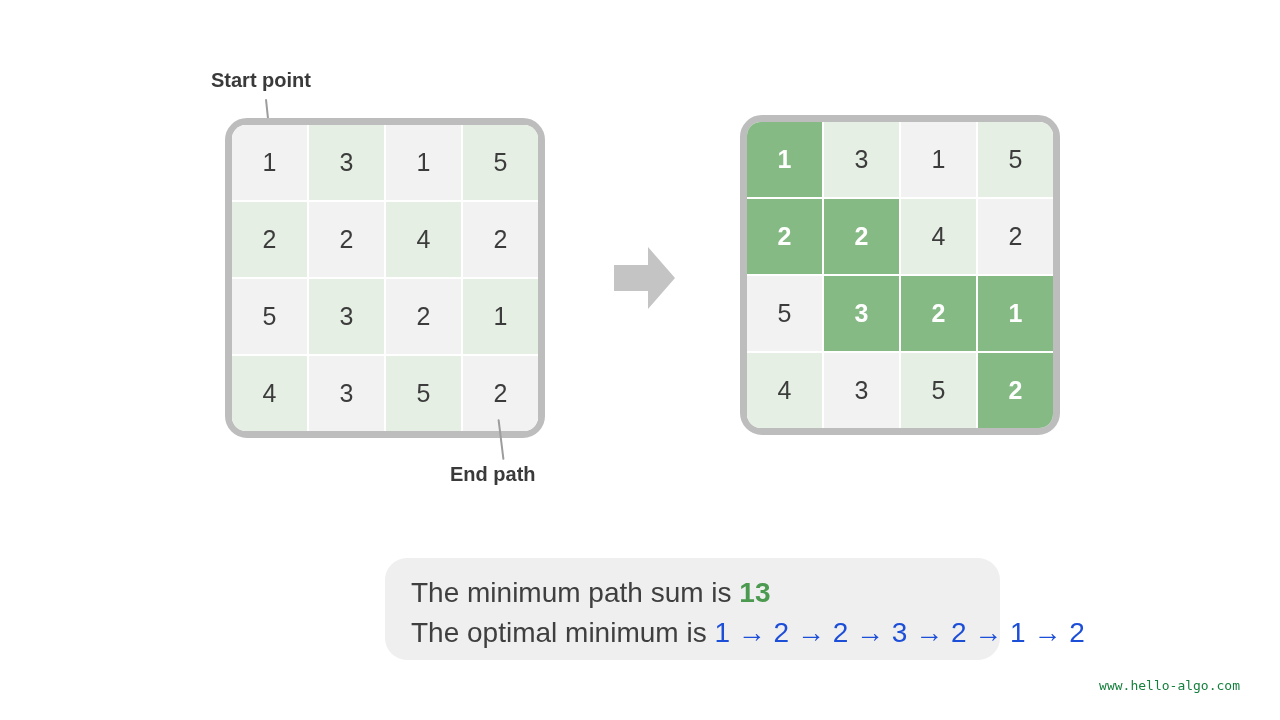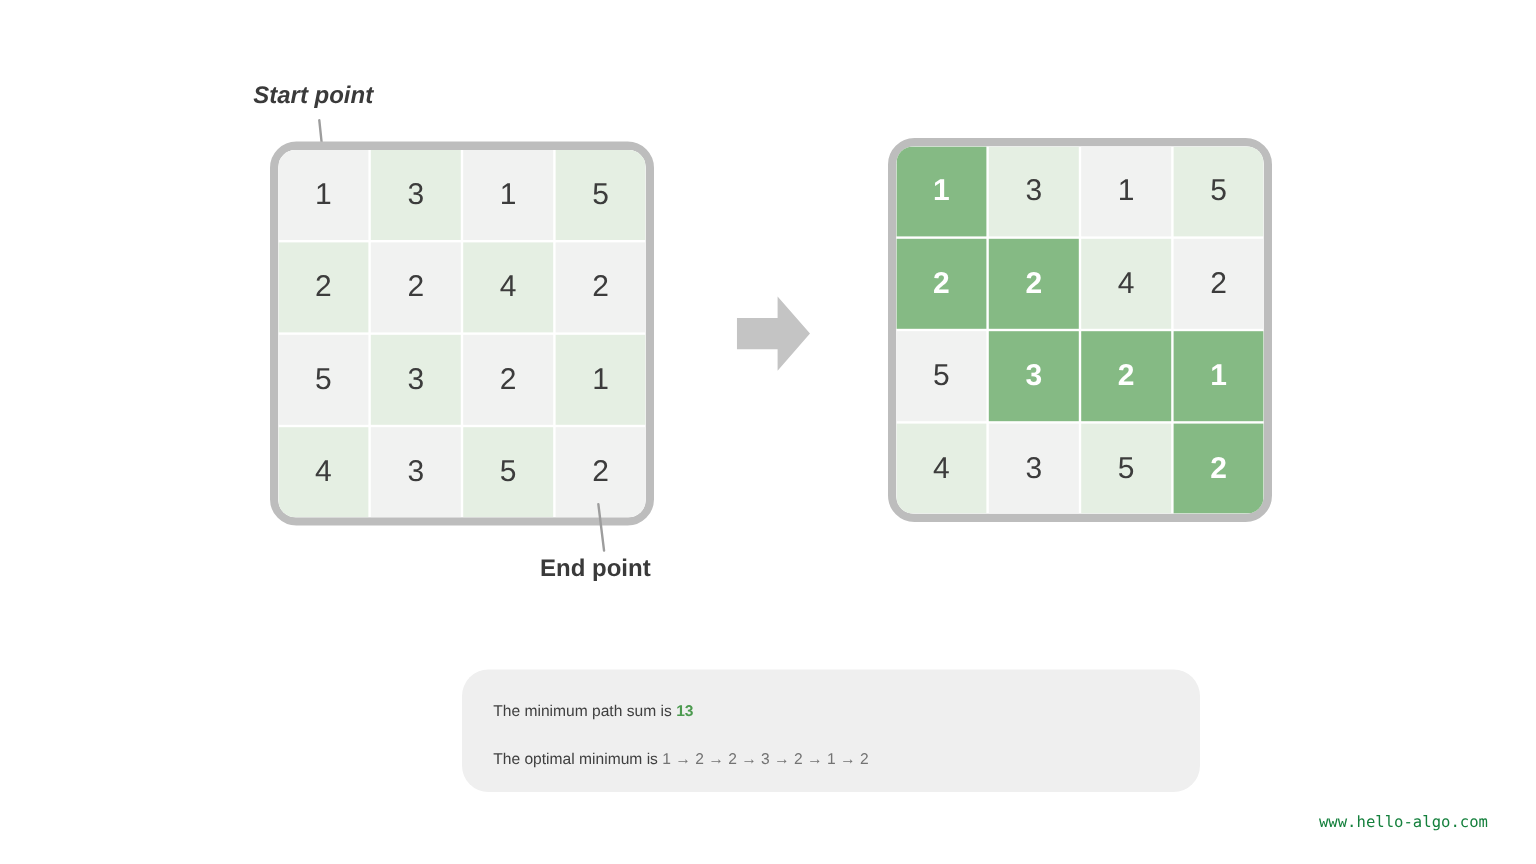--- a/index.html
+++ b/index.html
@@ -17,21 +17,21 @@
   }
 
   
   .point-label {
     position: absolute;
     font-size: 20px;
     font-weight: bold;
     color: #3a3a3a;
     white-space: nowrap;
   }
-  .label-start { left: 211px; top: 69px; font-style: italic; }
+  .label-start { left: 211px; top: 69px; }
   .label-end   { left: 450px; top: 463px; }
 
   .connector {
     position: absolute;
     width: 2px;
     background: #9d9d9d;
     border-radius: 1px;
   }
   .connector-start { left: 267px; top: 99px;  height: 39px; transform: rotate(-6deg); }
   .connector-end   { left: 500px; top: 419px; height: 41px; transform: rotate(-7deg); }
@@ -87,26 +87,26 @@
   .result-box {
     position: absolute;
     left: 385px;
     top: 558px;
     width: 615px;
     height: 102px;
     box-sizing: border-box;
     background: #efefef;
     border-radius: 22px;
     padding: 15px 0 0 26px;
-    font-size: 13px;
+    font-size: 28px;
     color: #3f3f3f;
     line-height: 40px;
   }
   .result-line { white-space: nowrap; }
-  .green-value { color: #737373; }
+  .green-value { color: #1d4ed8; }
   .green-bold  { color: #4c9a4f; font-weight: bold; }
 
   
   .watermark {
     position: absolute;
     right: 40px;
     top: 678px;
     font-family: "DejaVu Sans Mono", "Liberation Mono", monospace;
     font-size: 13px;
     color: #15803d;
@@ -135,21 +135,21 @@
         <div class="cell shade-gray">2</div>
         <div class="cell shade-green">1</div>
         <div class="cell shade-green">4</div>
         <div class="cell shade-gray">3</div>
         <div class="cell shade-green">5</div>
         <div class="cell shade-gray">2</div>
       </div>
   </div>
 
   <div class="connector connector-end"></div>
-  <div class="point-label label-end">End point</div>
+  <div class="point-label label-end">End path</div>
 
   <svg class="arrow" viewBox="0 0 62 64">
     <polygon points="0,19 34,19 34,1 61,32 34,63 34,45 0,45" fill="#c4c4c4"></polygon>
   </svg>
 
   <div class="grid grid-right">
     <div class="grid-inner">
         <div class="cell shade-gray path">1</div>
         <div class="cell shade-green">3</div>
         <div class="cell shade-gray">1</div>

